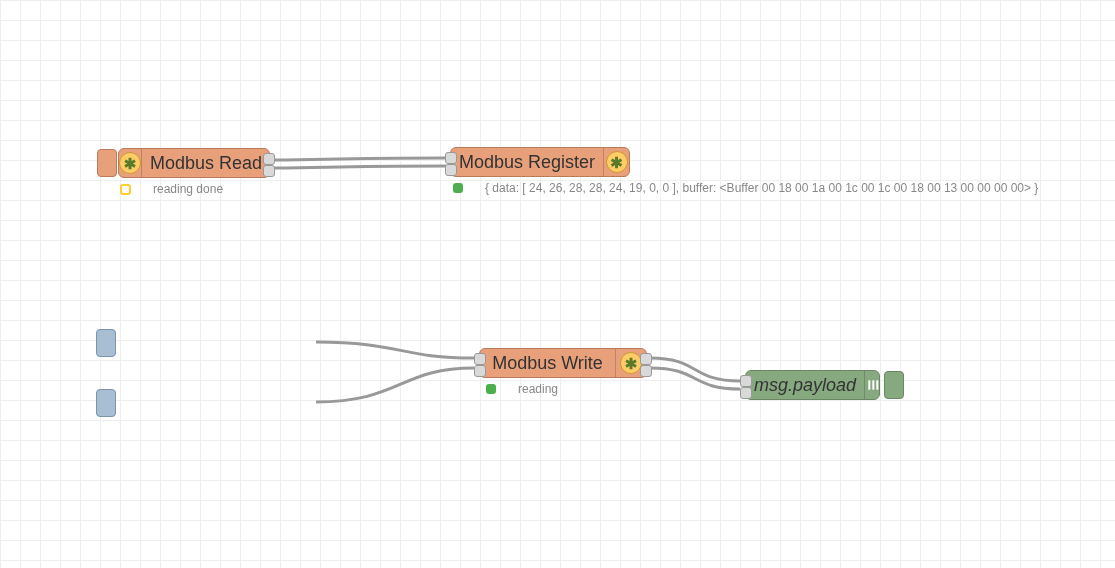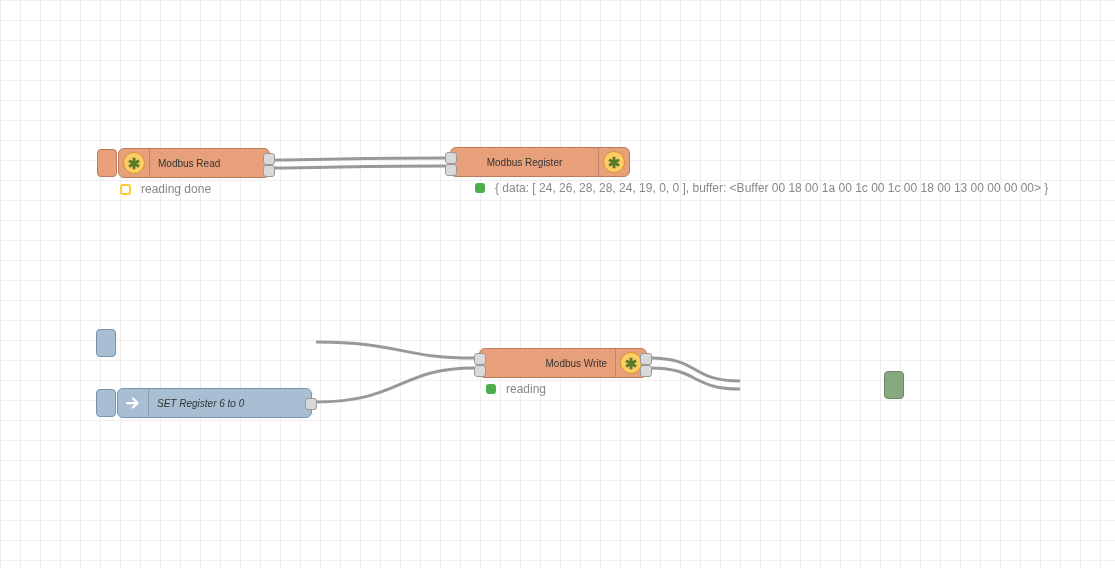--- a/index.html
+++ b/index.html
@@ -5,32 +5,32 @@
   html,body{margin:0;padding:0;width:1115px;height:568px;font-family:Helvetica,Arial,sans-serif;background:#fff;overflow:hidden;}
   .canvas{position:relative;width:1115px;height:568px;
     background-image:linear-gradient(to right,#eee 1px,transparent 1px),linear-gradient(to bottom,#eee 1px,transparent 1px);
     background-size:20px 20px;}
   svg.wires{position:absolute;inset:0;width:1115px;height:568px;pointer-events:none;}
   svg.wires path{fill:none;stroke:#999;stroke-width:3;}
   .node{position:absolute;height:30px;border:1px solid;border-radius:6px;display:flex;align-items:center;box-sizing:border-box;cursor:move;}
   .node.orange{background:#e8a07b;border-color:#b97b5a;}
   .node.blue{background:#a7bed3;border-color:#7a94ae;}
   .node.green{background:#87a980;border-color:#6a8664;}
-  .label{font-size:10px;color:#333;white-space:nowrap;padding:0 8px;}
+  .label{font-size:18px;color:#333;white-space:nowrap;padding:0 8px;}
   .node.blue .label,.node.green .label{font-style:italic;}
   .iconwrap{width:30px;height:28px;display:flex;align-items:center;justify-content:center;}
   .iconwrap.borderR{border-right:1px solid rgba(0,0,0,0.18);}
   .iconwrap.borderL{border-left:1px solid rgba(0,0,0,0.18);}
   .asterisk{width:20px;height:20px;border-radius:50%;background:#ffcc66;border:1px solid #cc9933;display:flex;align-items:center;justify-content:center;color:#587a2a;font-weight:bold;font-size:15px;line-height:1;}
   .btnsq{position:absolute;width:18px;height:26px;border-radius:4px;top:1px;}
   .btnsq.orange{background:#e8a07b;border:1px solid #b97b5a;}
   .btnsq.blue{background:#a7bed3;border:1px solid #7a94ae;}
   .btnsq.green{background:#87a980;border:1px solid #6a8664;}
   .port{position:absolute;width:10px;height:10px;background:#d9d9d9;border:1px solid #999;border-radius:3px;}
-  .status{position:absolute;display:flex;align-items:center;gap:10px;font-size:12px;color:#888;white-space:nowrap;}
+  .status{position:absolute;display:flex;align-items:center;gap:22px;font-size:12px;color:#888;white-space:nowrap;}
   .status .dot{width:10px;height:10px;border-radius:3px;}
   .dot.yellow{border:2px solid #ffcc33;background:transparent;width:7px;height:7px;}
   .dot.greenf{background:#4cae4c;}
   .arrow{width:18px;height:18px;}
 </style>
 </head>
 <body>
 <div class="canvas">
 
 <svg class="wires">
@@ -57,48 +57,51 @@
 </div>
 
 <div class="node orange" style="left:450px;top:147px;width:180px">
   <div class="port" style="left:-6px;top:4px"></div>
   <div class="port" style="left:-6px;top:16px"></div>
   <span class="label" style="flex:1;text-align:center">Modbus Register</span>
   <div class="iconwrap borderL">
         <div class="asterisk">✱</div>
       </div>
 </div>
-<div class="status" style="left:475px;top:181px">
+<div class="status" style="left:453px;top:181px">
   <span class="dot greenf"></span>
   <span>{ data: [ 24, 26, 28, 28, 24, 19, 0, 0 ], buffer: &lt;Buffer 00 18 00 1a 00 1c 00 1c 00 18 00 13 00 00 00 00&gt; }</span>
 </div>
 
 <div class="btnsq blue" style="left:96px;top:329px"></div>
 
 <div class="btnsq blue" style="left:96px;top:389px"></div>
-<div class="node blue" style="left:117px;top:388px;width:195px">
-  <div class="iconwrap borderR">
-    <svg class="arrow" viewBox="0 0 24 24">
-          <path d="M4 12h12M12 6l6 6-6 6" stroke="#fff" stroke-width="3" fill="none" stroke-linecap="round" stroke-linejoin="round"></path>
-        </svg>
-  </div>
-  <span class="label">SET Register 6 to 0</span>
-  <div class="port" style="right:-6px;top:9px"></div>
-</div>
 
 <div class="node orange" style="left:479px;top:348px;width:168px">
   <div class="port" style="left:-6px;top:4px"></div>
   <div class="port" style="left:-6px;top:16px"></div>
-  <span class="label" style="flex:1;text-align:right">Modbus Write</span>
+  <span class="label" style="flex:1;text-align:center">Modbus Write</span>
   <div class="iconwrap borderL">
         <div class="asterisk">✱</div>
       </div>
   <div class="port" style="right:-6px;top:4px"></div>
   <div class="port" style="right:-6px;top:16px"></div>
 </div>
 <div class="status" style="left:486px;top:382px">
   <span class="dot greenf"></span>
   <span>reading</span>
 </div>
 
+<div class="node green" style="left:745px;top:370px;width:135px">
+  <div class="port" style="left:-6px;top:4px"></div>
+  <div class="port" style="left:-6px;top:16px"></div>
+  <span class="label" style="flex:1">msg.payload</span>
+  <div class="iconwrap borderL">
+    <svg viewBox="0 0 24 24" width="16" height="16">
+      <rect x="5" y="5" width="3" height="14" fill="#fff"></rect>
+          <rect x="11" y="5" width="3" height="14" fill="#fff"></rect>
+          <rect x="17" y="5" width="3" height="14" fill="#fff"></rect>
+    </svg>
+  </div>
+</div>
 <div class="btnsq green" style="left:884px;top:371px"></div>
 
 </div>
 
 </body></html>

